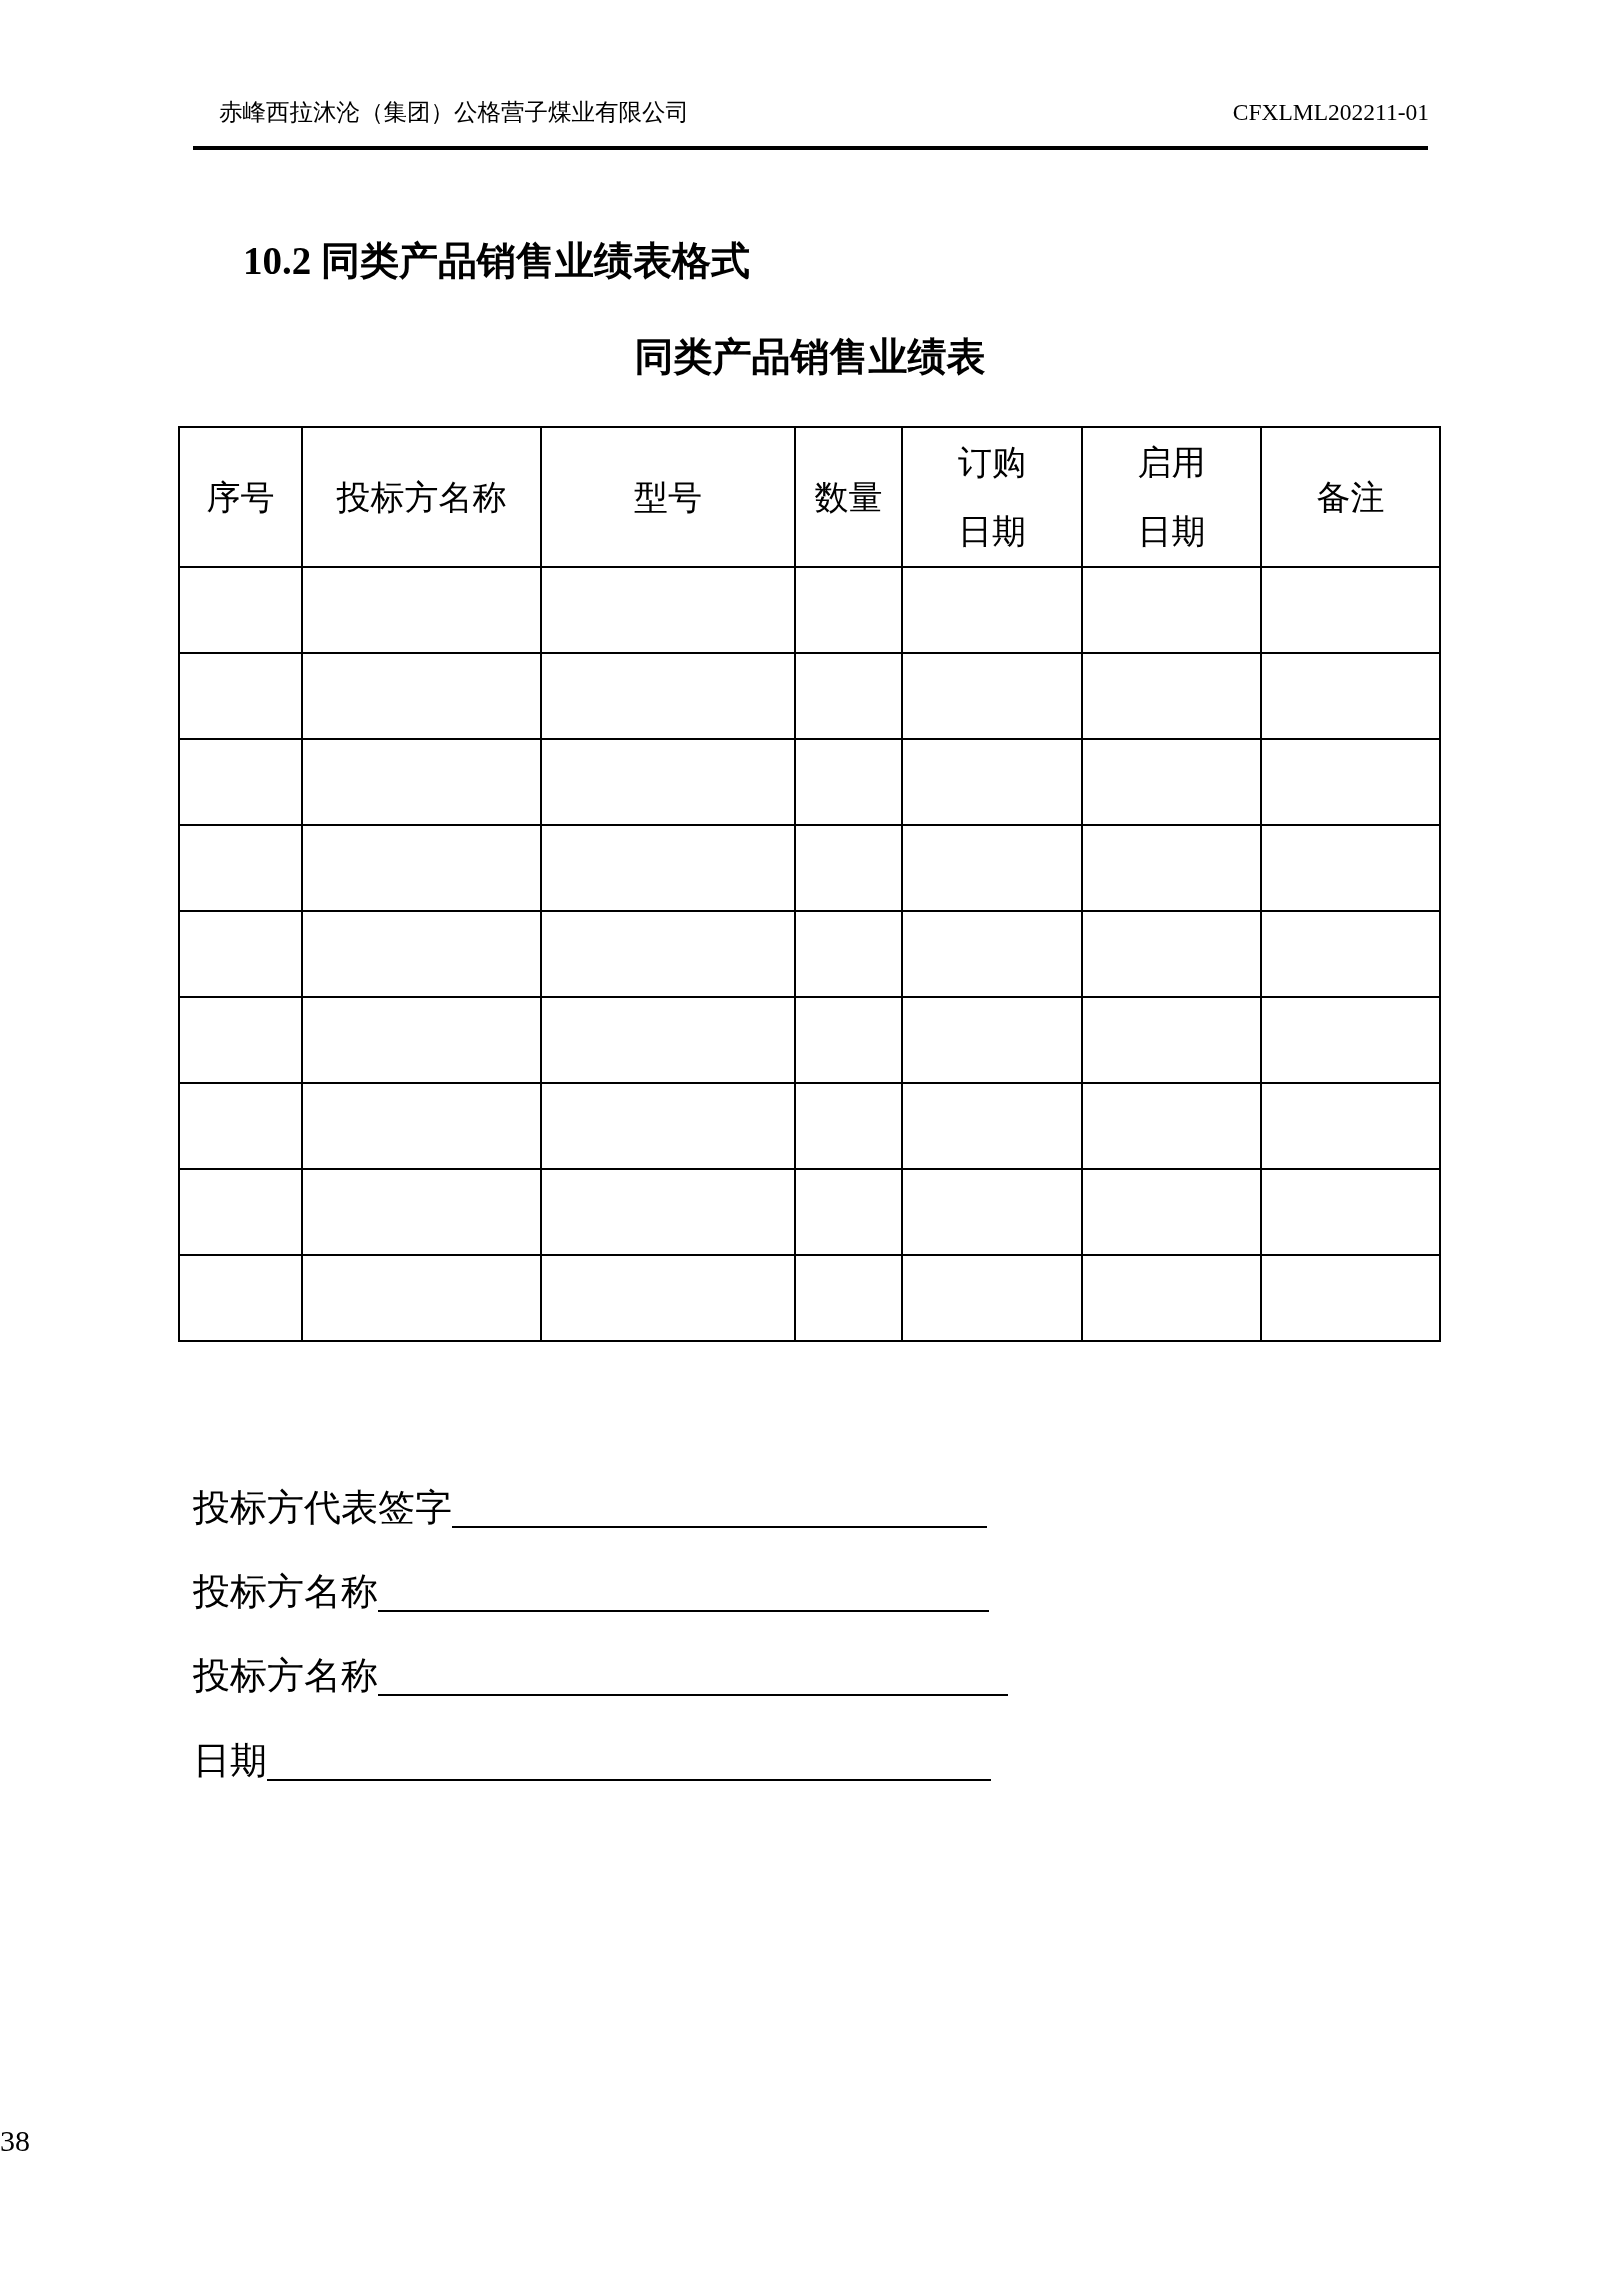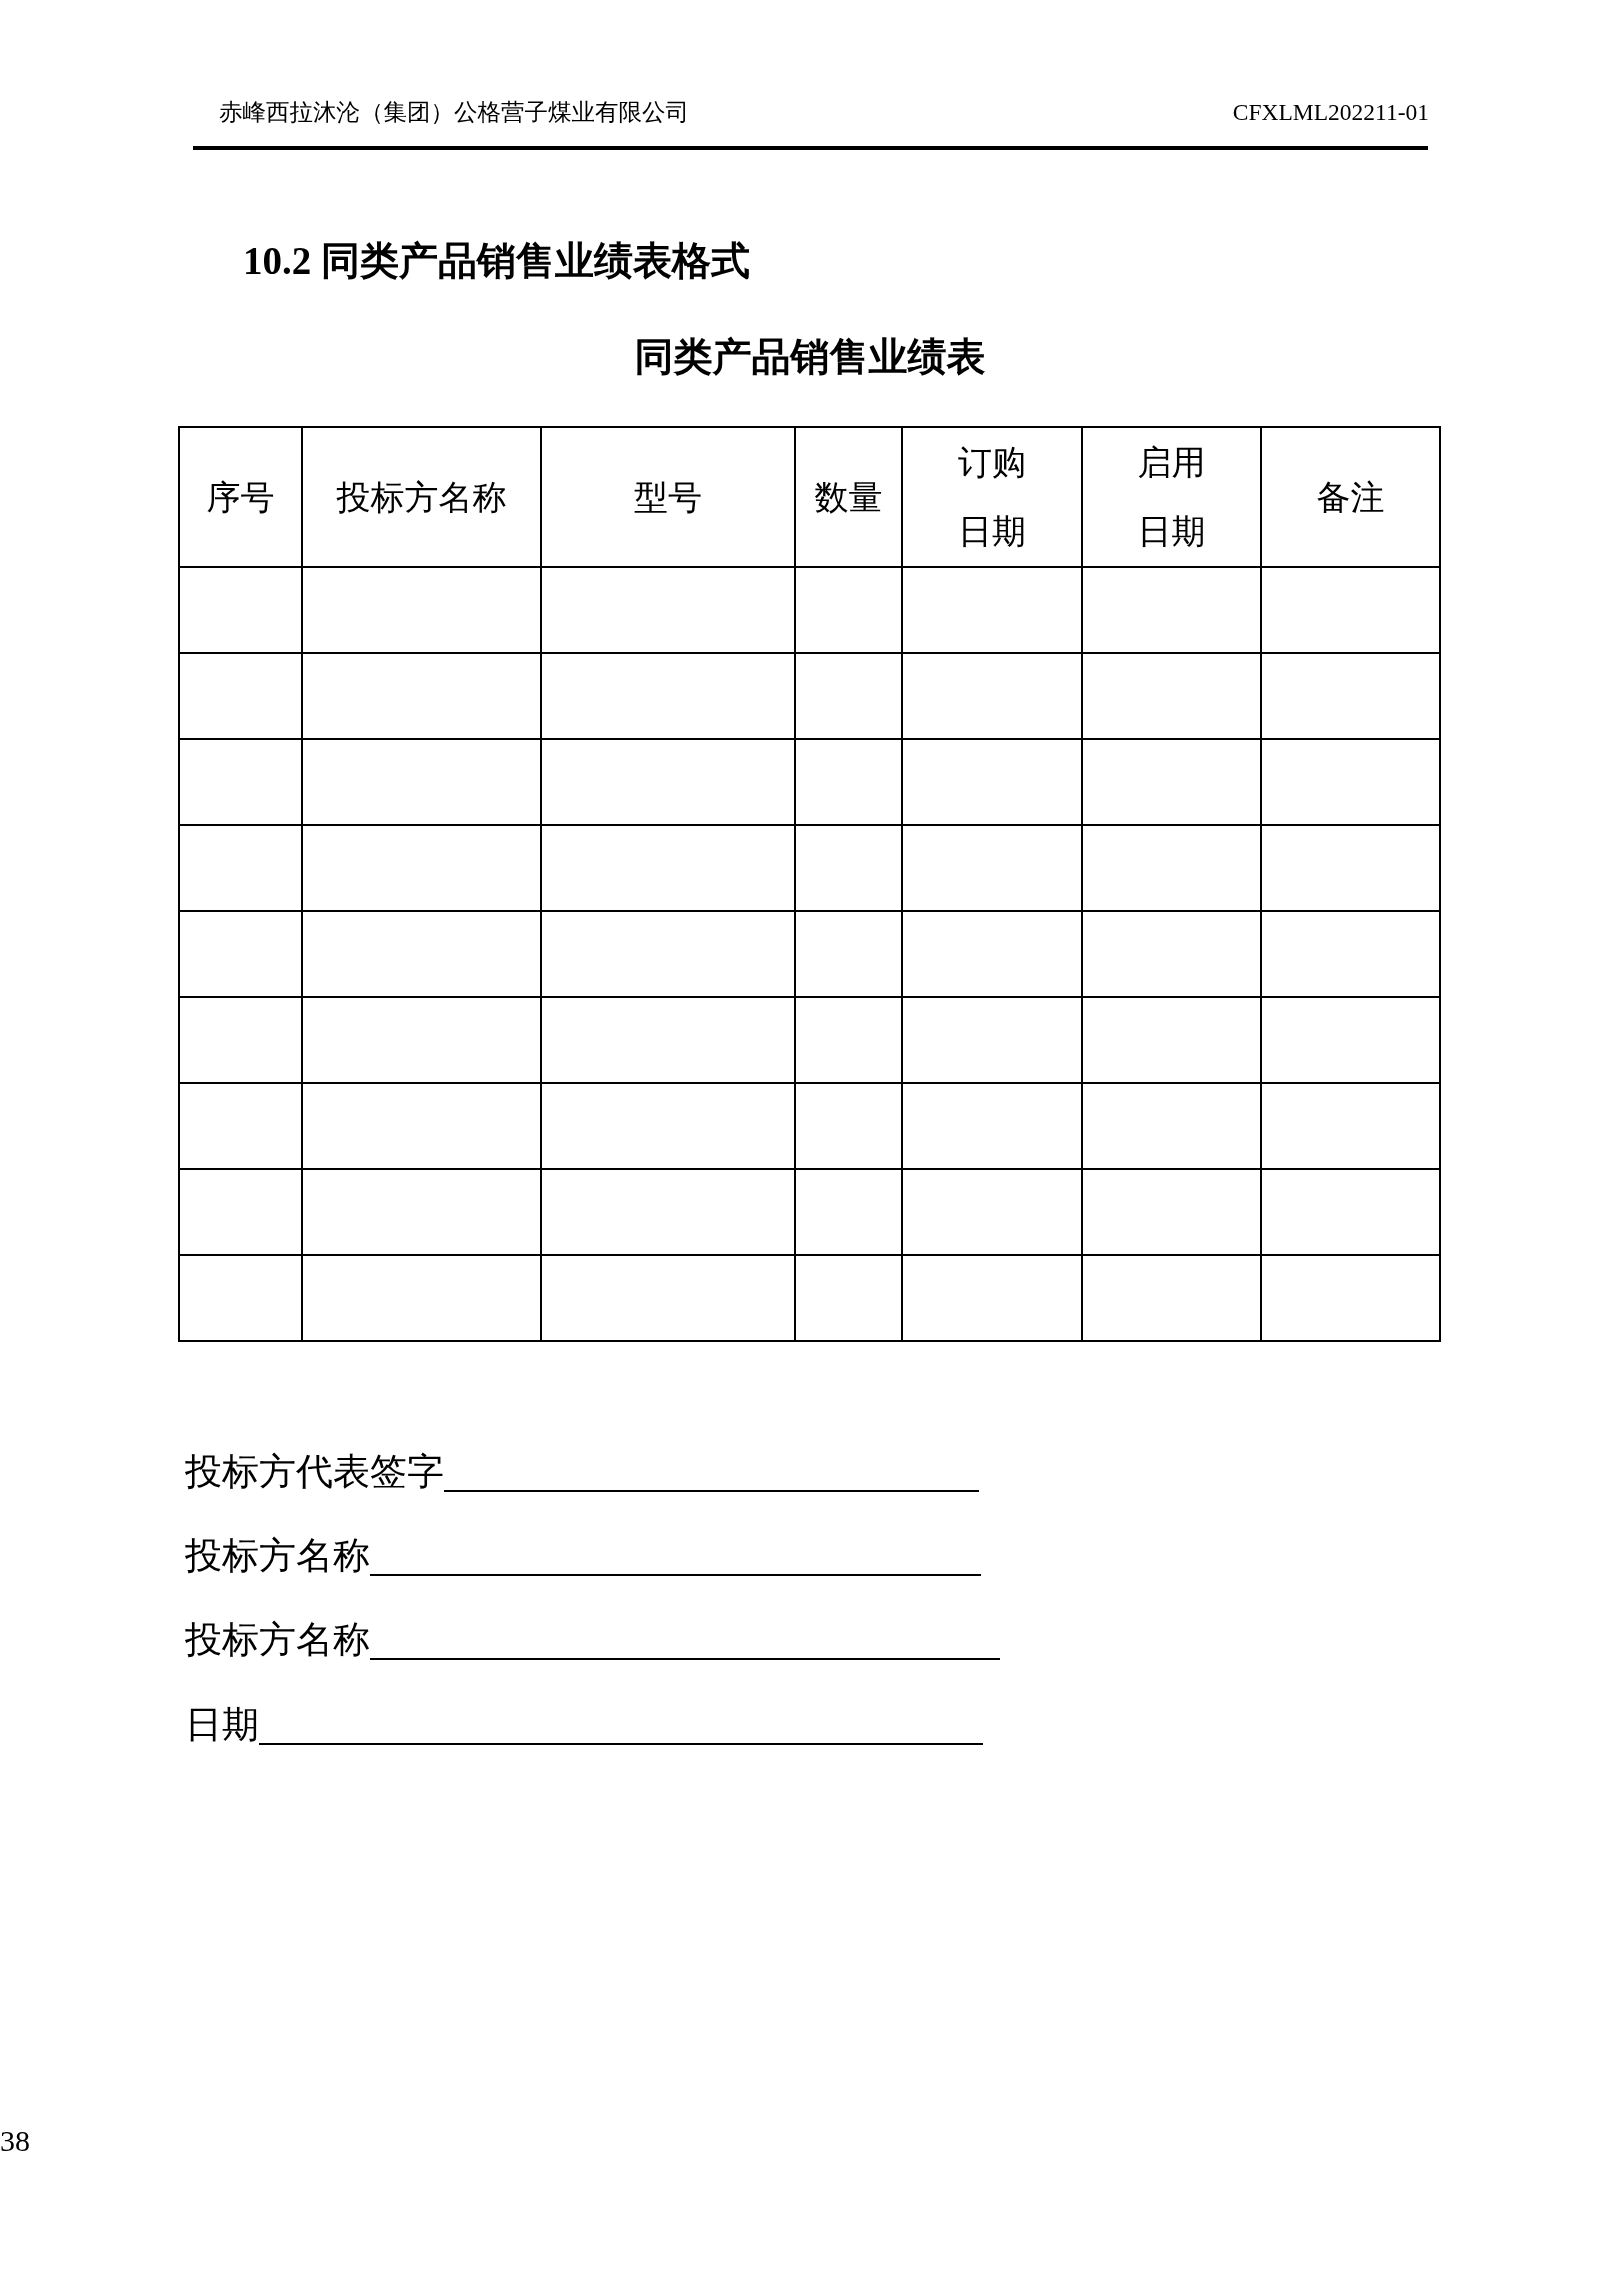--- a/index.html
+++ b/index.html
@@ -86,24 +86,25 @@
   }
   col.c1 { width: 123px; }
   col.c2 { width: 239px; }
   col.c3 { width: 254px; }
   col.c4 { width: 107px; }
   col.c5 { width: 180px; }
   col.c6 { width: 179px; }
   col.c7 { width: 179px; }
   .sig-row {
     position: absolute;
-    left: 185px;
+    left: 193px;
     font-size: 37px;
     line-height: 41px;
     white-space: nowrap;
+    margin-top: 36px;
   }
   .sig-row-1 { top: 1451px; }
   .sig-row-2 { top: 1535px; }
   .sig-row-3 { top: 1619px; }
   .sig-row-4 { top: 1704px; }
   .sig-line {
     display: inline-block;
     vertical-align: bottom;
     height: 38px;
     border-bottom: 2.9px solid #000000;

